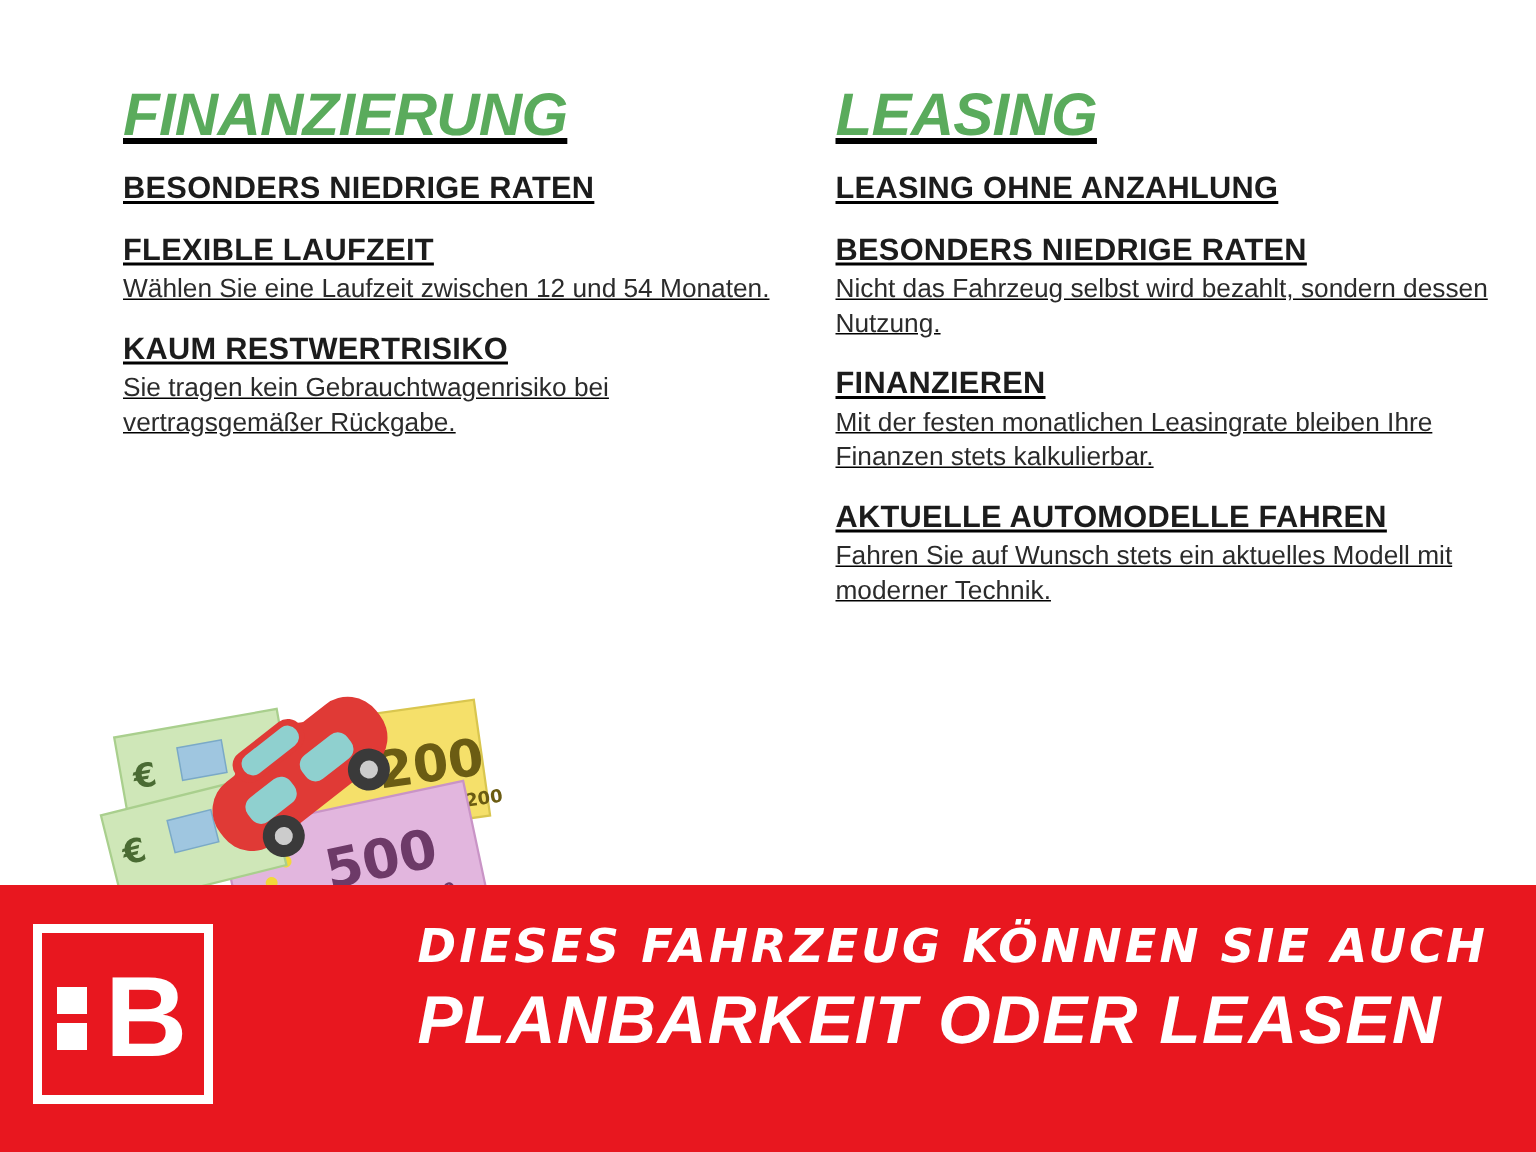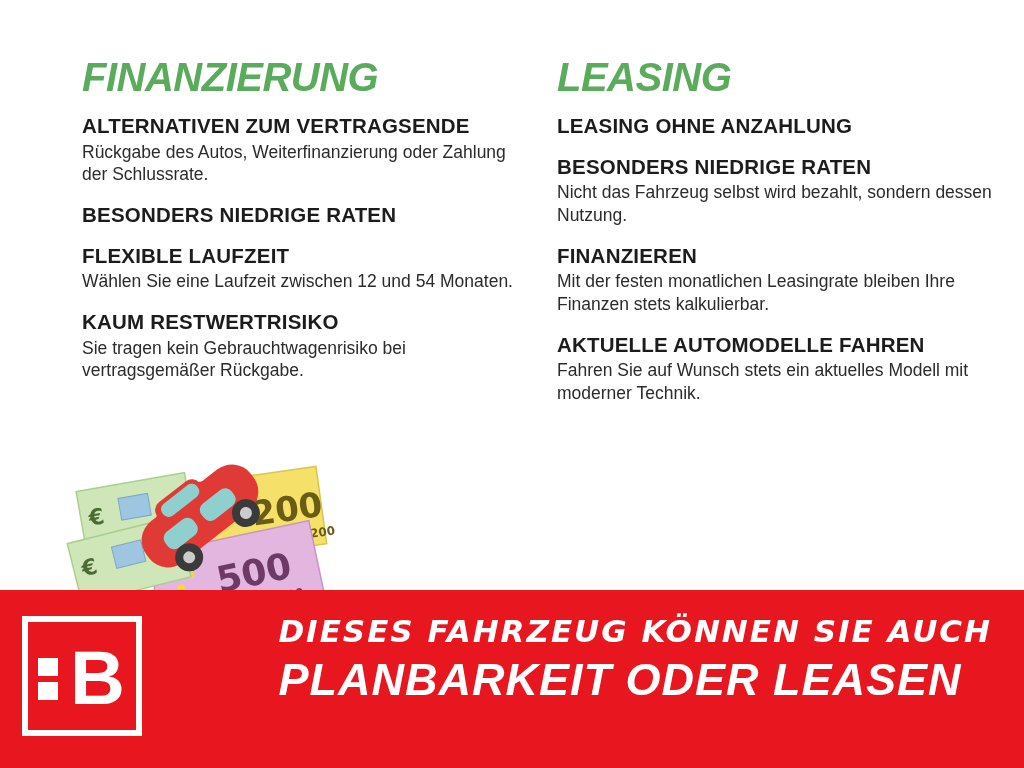--- a/index.html
+++ b/index.html
@@ -17,20 +17,21 @@
     background: #ffffff;
   }
 
   
   .columns {
     position: absolute;
     top: 56px;
     left: 0;
     width: 1024px;
     display: flex;
+    text-decoration: underline;
   }
   .col {
     padding: 0 20px 0 0;
   }
   .col.left  { width: 470px; margin-left: 82px; }
   .col.right { width: 470px; margin-left: 8px; }
 
   .col-title {
     color: #5aab5c;
     font-size: 40px;
@@ -111,24 +112,20 @@
 </head>
 <body>
 
 <div class="page">
 
   <div class="columns">
 
     <div class="col left">
       <div class="col-title">FINANZIERUNG</div>
 
-      <div class="block">
-        <h3>ALTERNATIVEN ZUM VERTRAGSENDE</h3>
-        <p>Rückgabe des Autos, Weiterfinanzierung oder Zahlung der Schlussrate.</p>
-      </div>
       <div class="block">
         <h3>BESONDERS NIEDRIGE RATEN</h3>
       </div>
       <div class="block">
         <h3>FLEXIBLE LAUFZEIT</h3>
         <p>Wählen Sie eine Laufzeit zwischen 12 und 54 Monaten.</p>
       </div>
       <div class="block">
         <h3>KAUM RESTWERTRISIKO</h3>
         <p>Sie tragen kein Gebrauchtwagenrisiko bei vertragsgemäßer Rückgabe.</p>

